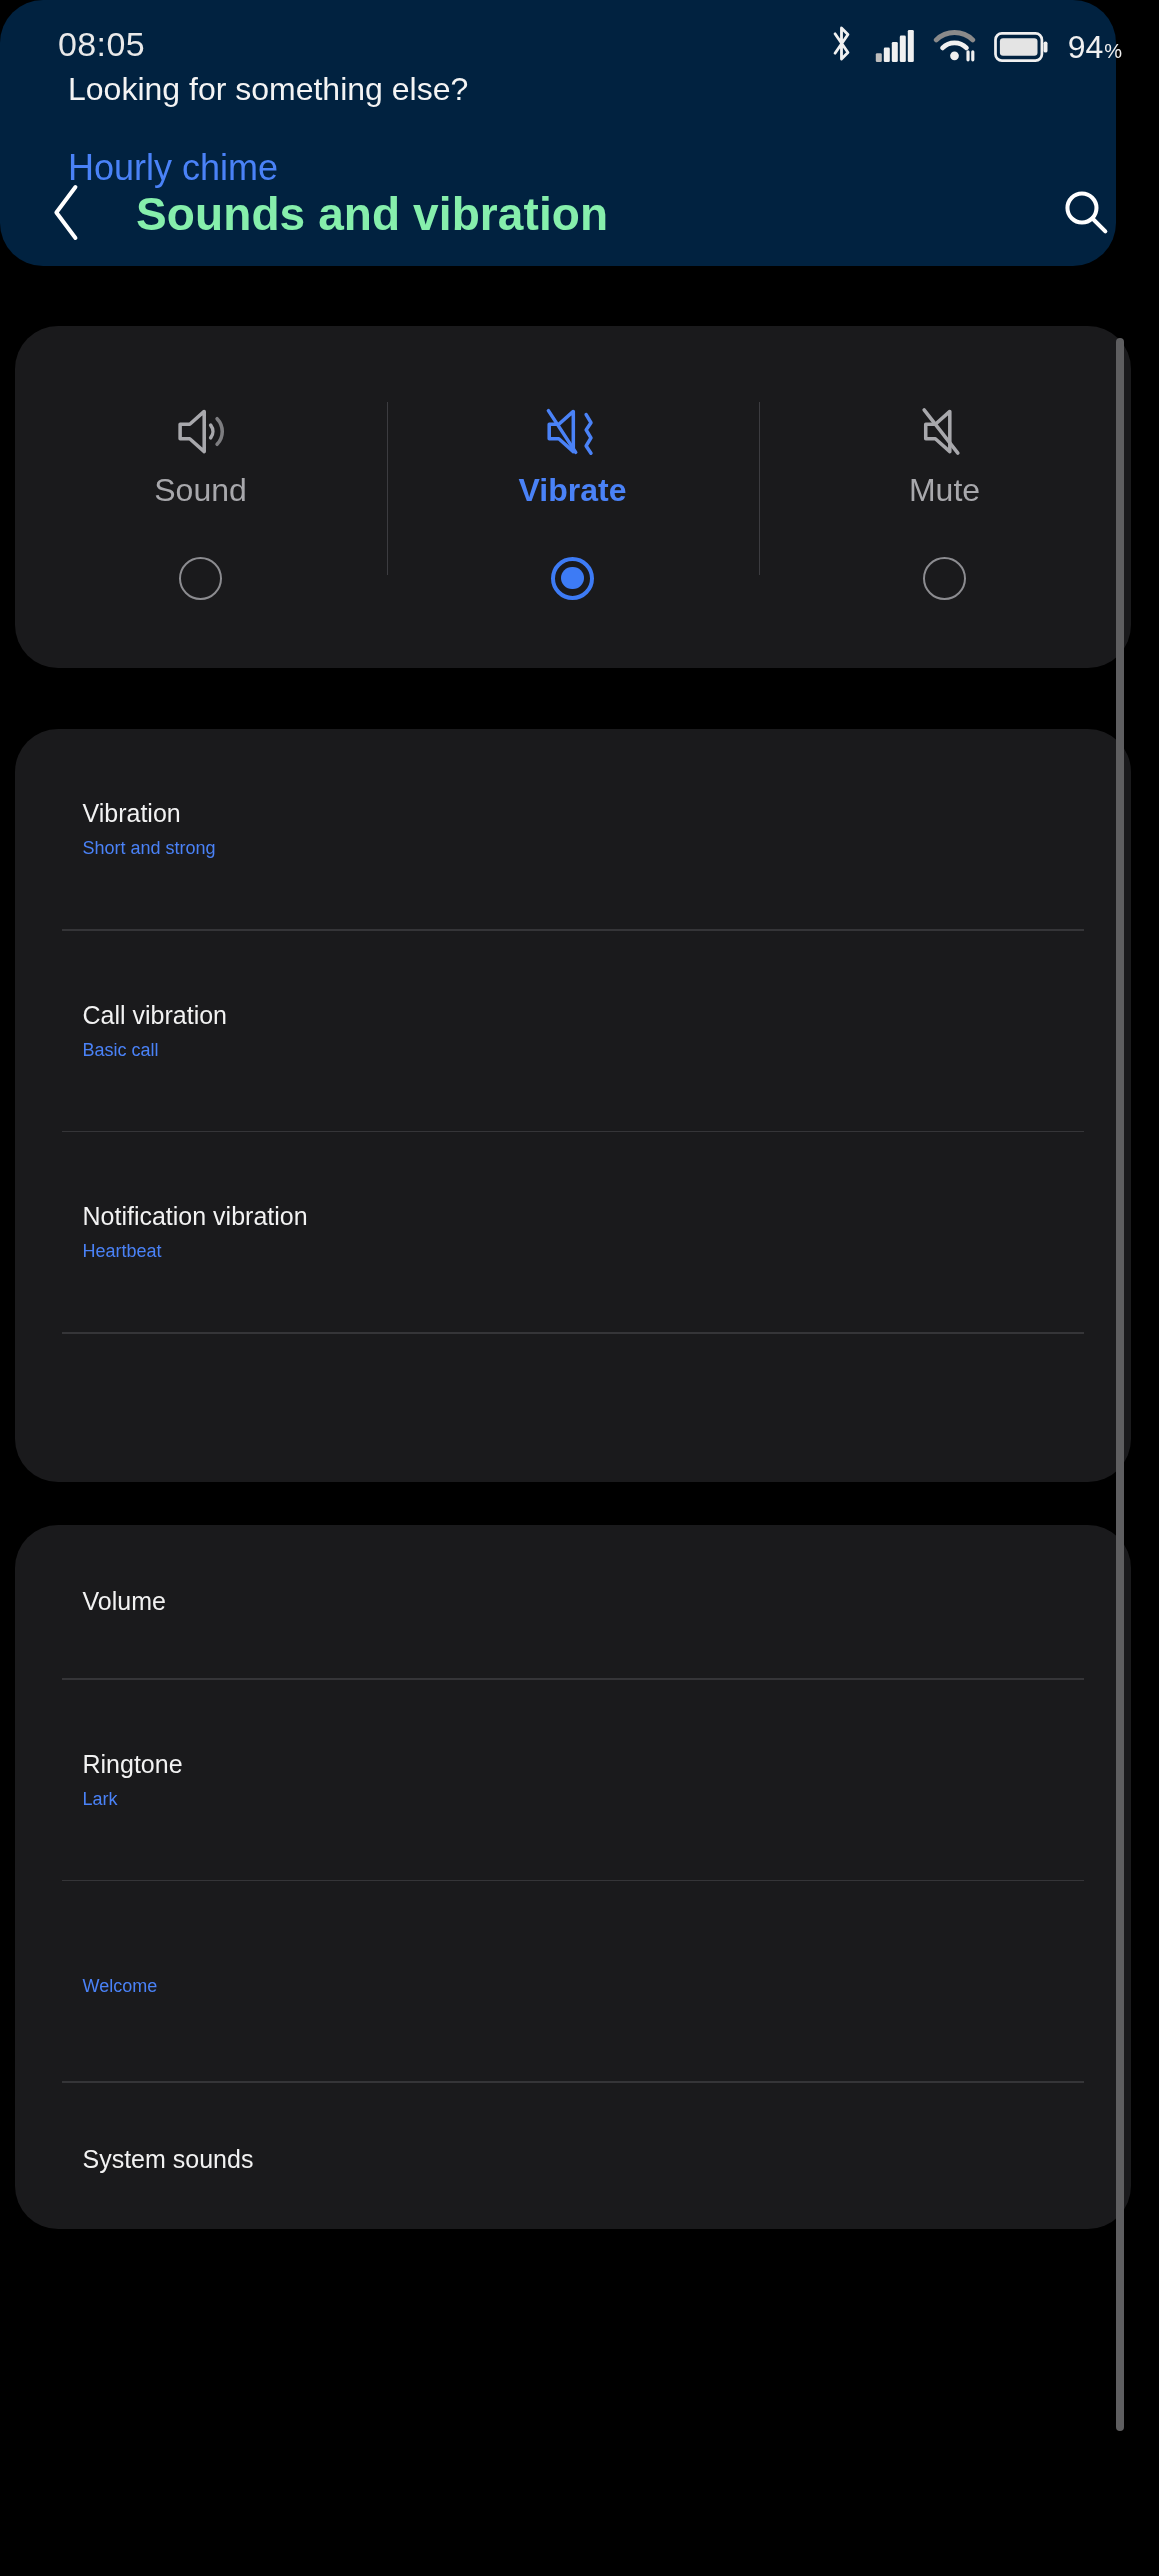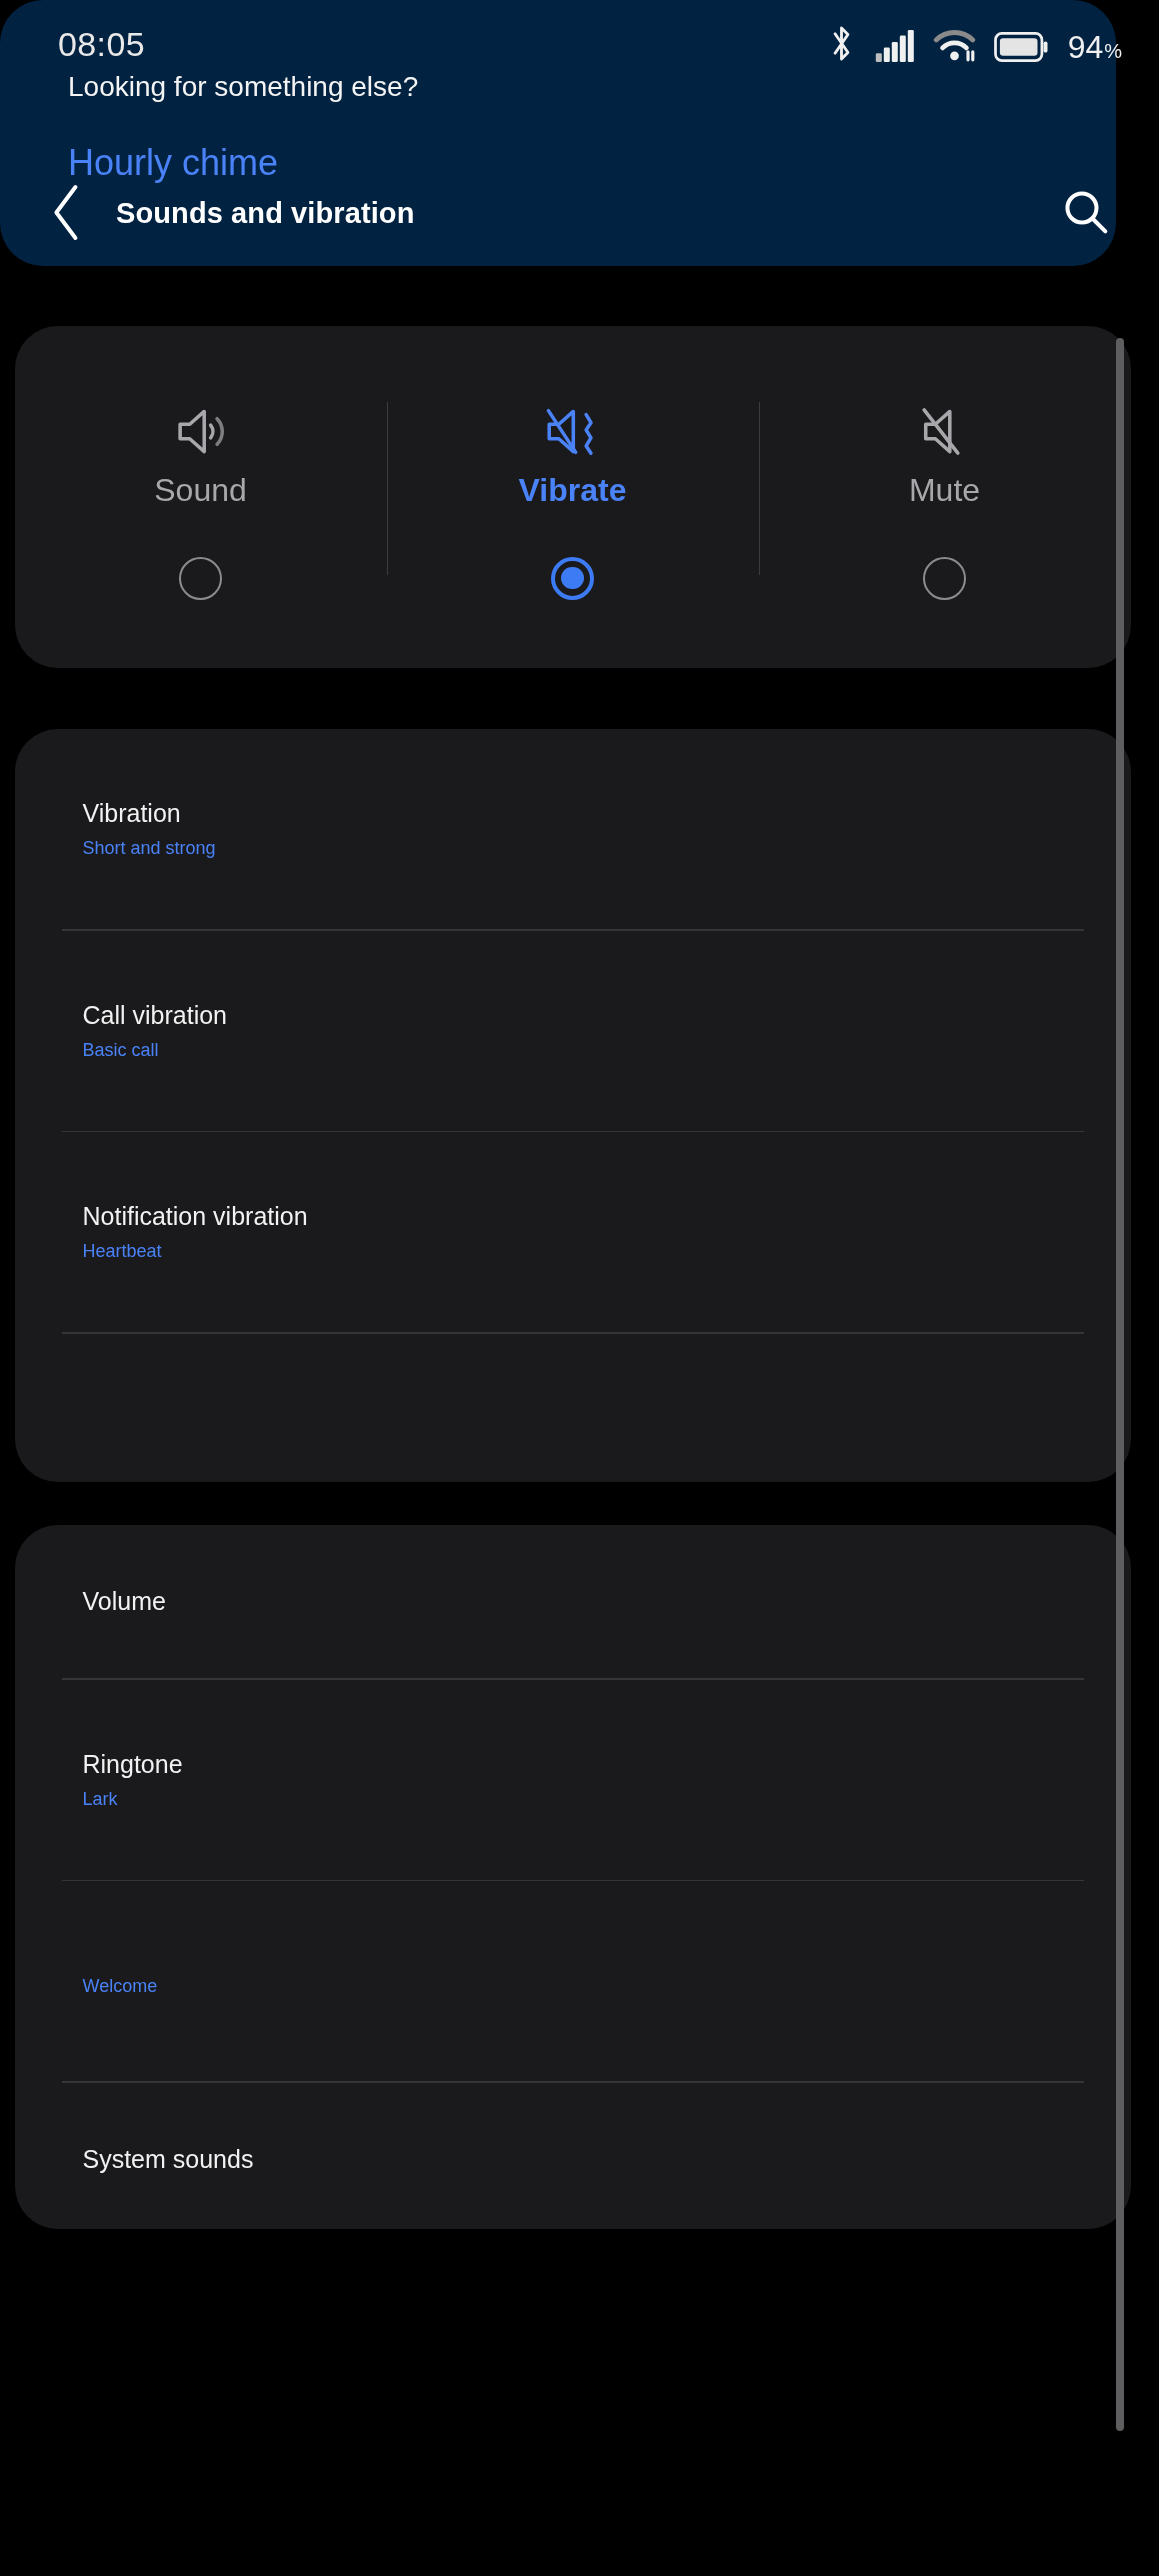--- a/index.html
+++ b/index.html
@@ -60,25 +60,25 @@
     align-items: center;
     padding: 0 42px 0 50px;
   }
   #back-button {
     width: 61px; height: 69px;
     display: flex; align-items: center; justify-content: flex-start;
     flex: 0 0 auto;
   }
   #page-title {
     flex: 1 1 auto;
-    color: #ffffff;
-    font-size: 29px;
+    color: #86efac;
+    font-size: 46px;
     font-weight: 700;
     letter-spacing: 0.1px;
-    margin-left: 5px;
+    margin-left: 25px;
   }
   #search-button {
     width: 63px; height: 63px;
     display: flex; align-items: center; justify-content: center;
     flex: 0 0 auto;
   }
 
   
   .card {
     position: absolute;
@@ -194,21 +194,21 @@
     background: #353538;
     margin: 0 47px;
   }
 
   
   #suggestion-inner {
     padding: 71px 68px 0 68px;
   }
   #suggestion-title {
     color: #f4f4f4;
-    font-size: 28px;
+    font-size: 32px;
     font-weight: 400;
   }
   #suggestion-link {
     color: #4a82f7;
     font-size: 36px;
     font-weight: 400;
     margin-top: 39px;
   }
 
   

